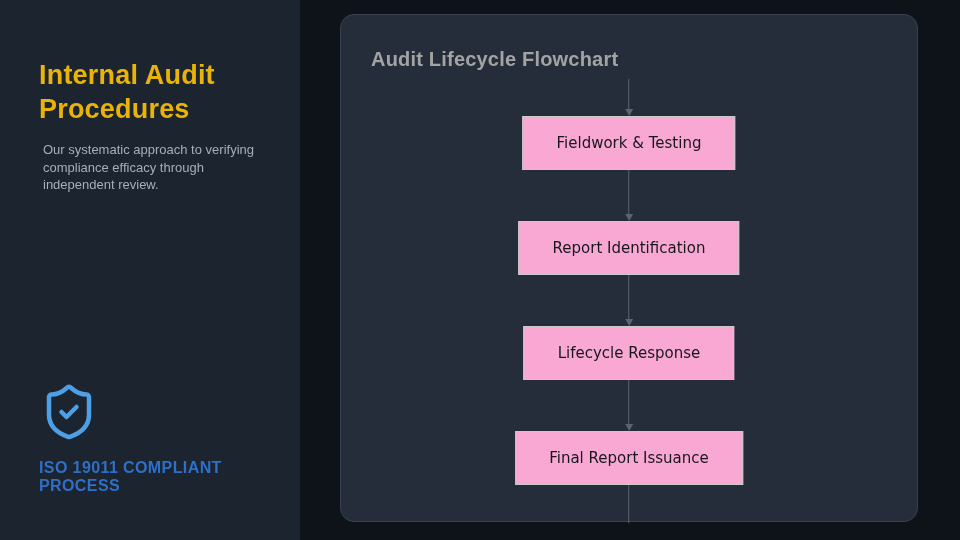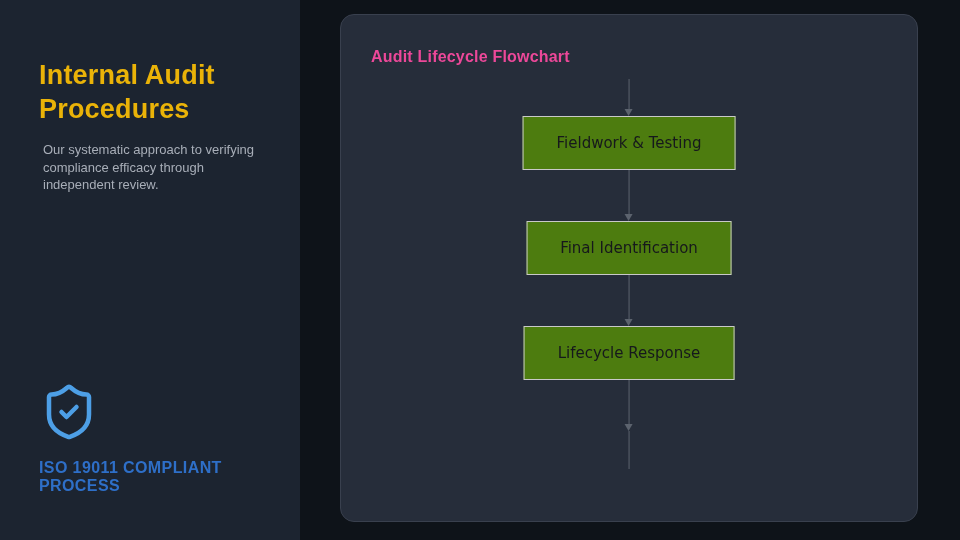--- a/index.html
+++ b/index.html
@@ -60,24 +60,24 @@
     position: absolute;
     left: 340px; top: 14px;
     width: 578px; height: 508px;
     background: #262d3a;
     border: 1px solid #39404e;
     border-radius: 14px;
   }
   .flow-heading {
     position: absolute;
     left: 30px; top: 33px;
-    font-size: 16px;
+    font-size: 20px;
     font-weight: bold;
     letter-spacing: 0.2px;
-    color: #ec4899;
+    color: #a3a3a3;
   }
   .flow-column {
     position: absolute;
     left: 50%;
     top: 64px;
     transform: translateX(-50%);
     display: flex;
     flex-direction: column;
     align-items: center;
   }
@@ -100,21 +100,21 @@
     border-right: 4.5px solid transparent;
     border-top: 7px solid #5c636e;
   }
   .flow-node {
     height: 54px;
     min-width: 180px;
     padding: 0 33px;
     display: flex;
     align-items: center;
     justify-content: center;
-    background: #4d7c0f;
+    background: #f9a8d4;
     border: 1px solid #c9c9c9;
     color: #16181c;
     font-family: "DejaVu Sans", "Liberation Sans", sans-serif;
     font-size: 15px;
     white-space: nowrap;
   }
 </style>
 </head>
 <body>
 
@@ -144,34 +144,35 @@
         <div class="arrowhead"></div>
       </div>
 
       <div class="flow-node">Fieldwork &amp; Testing</div>
 
       <div class="connector">
         <div class="line"></div>
         <div class="arrowhead"></div>
       </div>
 
-      <div class="flow-node">Final Identification</div>
+      <div class="flow-node">Report Identification</div>
 
       <div class="connector">
         <div class="line"></div>
         <div class="arrowhead"></div>
       </div>
 
       <div class="flow-node">Lifecycle Response</div>
 
       <div class="connector">
         <div class="line"></div>
         <div class="arrowhead"></div>
       </div>
 
+      <div class="flow-node">Final Report Issuance</div>
 
       <div class="connector tail">
         <div class="line"></div>
       </div>
 
     </div>
   </section>
 
 </div>
 

